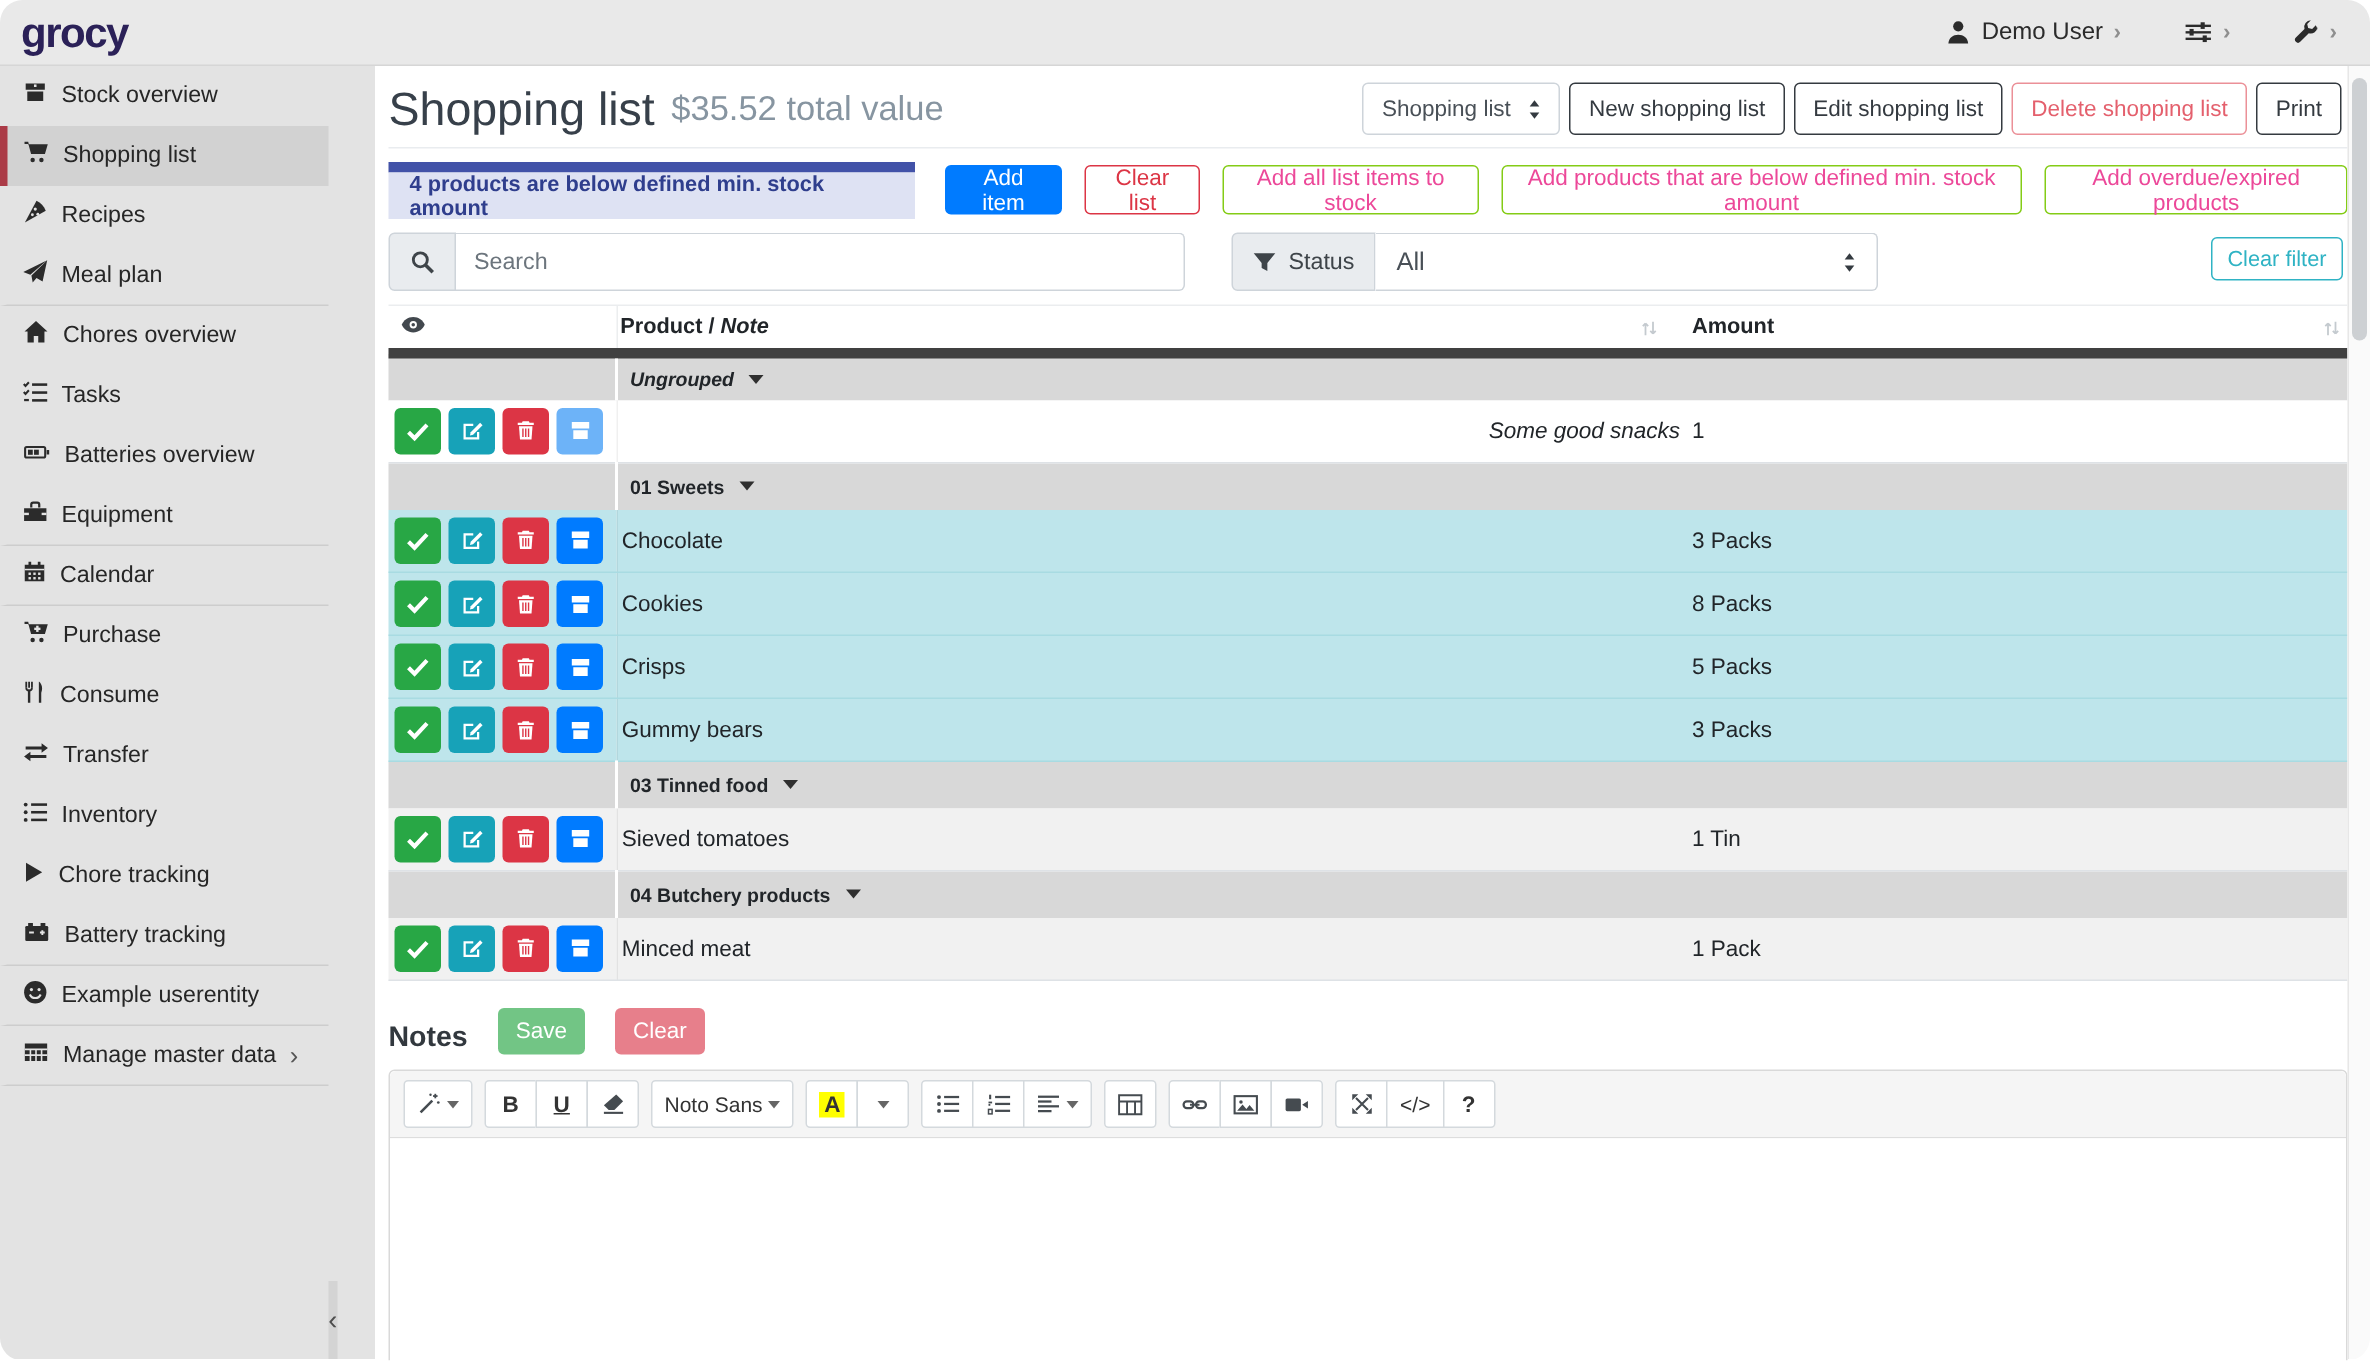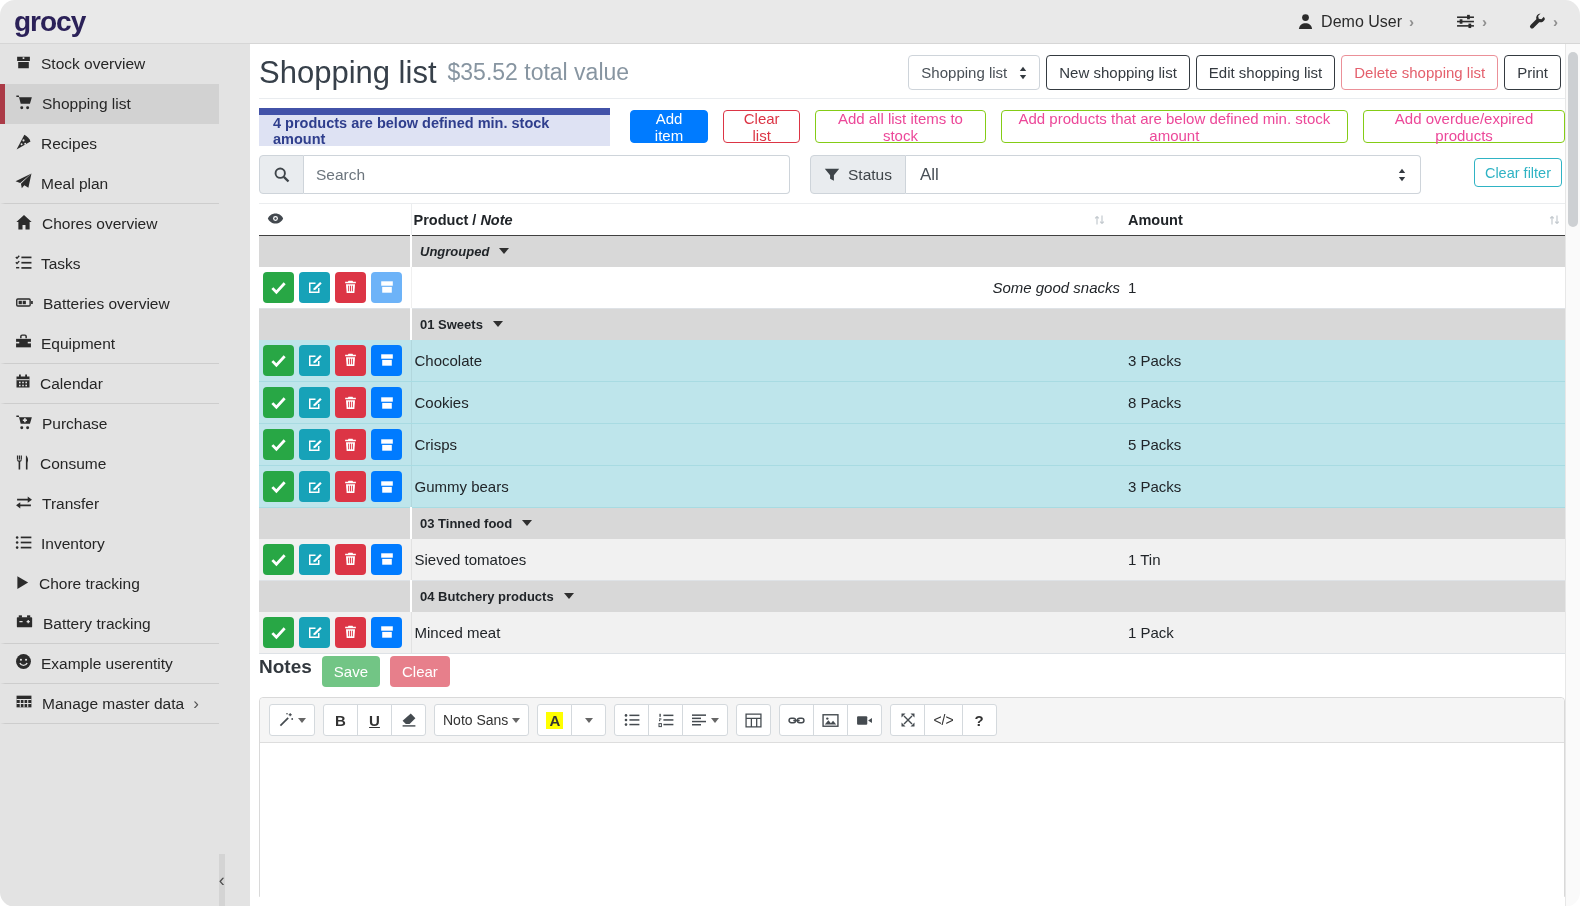--- a/index.html
+++ b/index.html
@@ -60,34 +60,34 @@
   
   .filter-row { display:flex; align-items:flex-start; margin-top:9px; }
   .igroup { display:flex; height:39px; }
   .iprepend { background:#e9ecef; border:1px solid #ced4da; border-radius:4px 0 0 4px;
               display:flex; align-items:center; justify-content:center; gap:8px; padding:0 13px;
               color:#3e4449; font-size:15.5px; }
   .search-group { width:531px; }
   .search-input { flex:1; border:1px solid #ced4da; border-left:none; border-radius:0 4px 4px 0;
                   font-size:15.5px; padding:0 12px; color:#495057; outline:none; font-family:inherit; }
   .search-input::placeholder { color:#6c757d; }
-  .status-group { width:611px; margin-left:20px; }
+  .status-group { width:431px; margin-left:31px; }
   .fake-select { flex:1; border:1px solid #ced4da; border-left:none; border-radius:0 4px 4px 0;
                  background:#fff; display:flex; align-items:center; padding:0 14px; font-size:17px;
                  color:#495057; cursor:pointer; }
   .fake-select .updown { margin-left:auto; }
   .clear-filter { margin-left:auto; margin-right:3px; margin-top:3px; height:29px; padding:0 10px;
                   border:1px solid #2fb3c4; color:#2fb3c4; background:#fff; border-radius:4px;
                   font-size:14.5px; display:inline-flex; align-items:center; cursor:pointer; font-family:inherit; }
 
   
   table.sl { width:1306px; border-collapse:collapse; margin-top:9px; font-size:15px; table-layout:fixed; }
   table.sl col.c1 { width:152px; } table.sl col.c2 { width:709px; } table.sl col.c3 { width:445px; }
   thead th { height:32px; text-align:left; font-size:14.5px; font-weight:700; color:#212529;
-             border-top:1px solid #ebedef; border-bottom:1px solid #404040; position:relative; }
+             border-top:1px solid #ebedef; border-bottom:7px solid #404040; position:relative; }
   th.th-eye { padding-left:8px; }
   th.th-product { padding-left:2px; border-left:1px solid #eceeef; }
   th.th-amount { padding-left:8px; }
   .sort { position:absolute; top:9px; }
   .th-product .sort { right:14px; } .th-amount .sort { right:4px; }
   tr.group-row td { height:31px; background:#d8d8d8; font-weight:700; font-size:13px; }
   tr.group-row td.g1 { border-right:2px solid #fff; }
   tr.group-row td.g2 { padding-left:4px; }
   tr.group-row.it td { font-style:italic; }
   .gwrap { display:flex; align-items:center; padding-left:4px; }
@@ -101,21 +101,21 @@
   .act { width:31px; height:31px; border:none; border-radius:4px; display:flex; align-items:center;
          justify-content:center; cursor:pointer; padding:0; }
   .act.green { background:#28a745; } .act.teal { background:#17a2b8; }
   .act.red { background:#dc3545; } .act.blue { background:#007bff; }
   .act.blue.dis { background:#6db3f8; }
   td.td-product { padding-left:3px; color:#212529; }
   td.td-product.note { font-style:italic;text-align:right; }
   td.td-amount { padding-left:8px; }
 
   
-  .notes-head { display:flex; align-items:flex-start; gap:10px; margin-top:2px; }
+  .notes-head { display:flex; align-items:flex-end; gap:20px; margin-top:18px; }
   .notes-title { font-size:19px; font-weight:700; color:#32383e; }
   .btn-note { height:31px; border:none; border-radius:4px; color:#fff; font-size:15px; padding:0 12px;
               cursor:pointer; font-family:inherit; }
   .btn-note.save { background:#72c585; } .btn-note.clearn { background:#e77f8b; }
 
   
   .editor { margin-top:10px; border:1px solid #d9d9d9; border-radius:4px 4px 0 0; height:200px; }
   .toolbar { background:#f5f5f5; border-bottom:1px solid #ddd; border-radius:4px 4px 0 0;
              padding:6px 9px; display:flex; gap:8px; }
   .tgroup { display:flex; }

